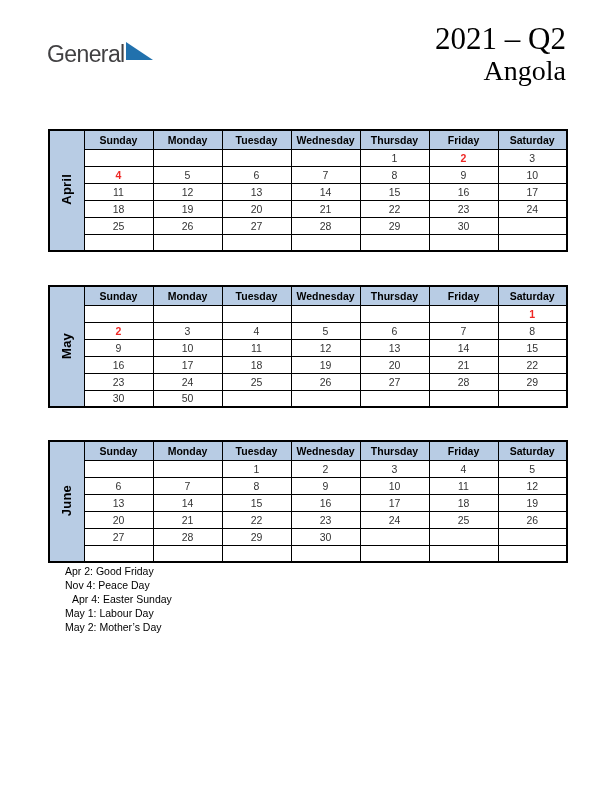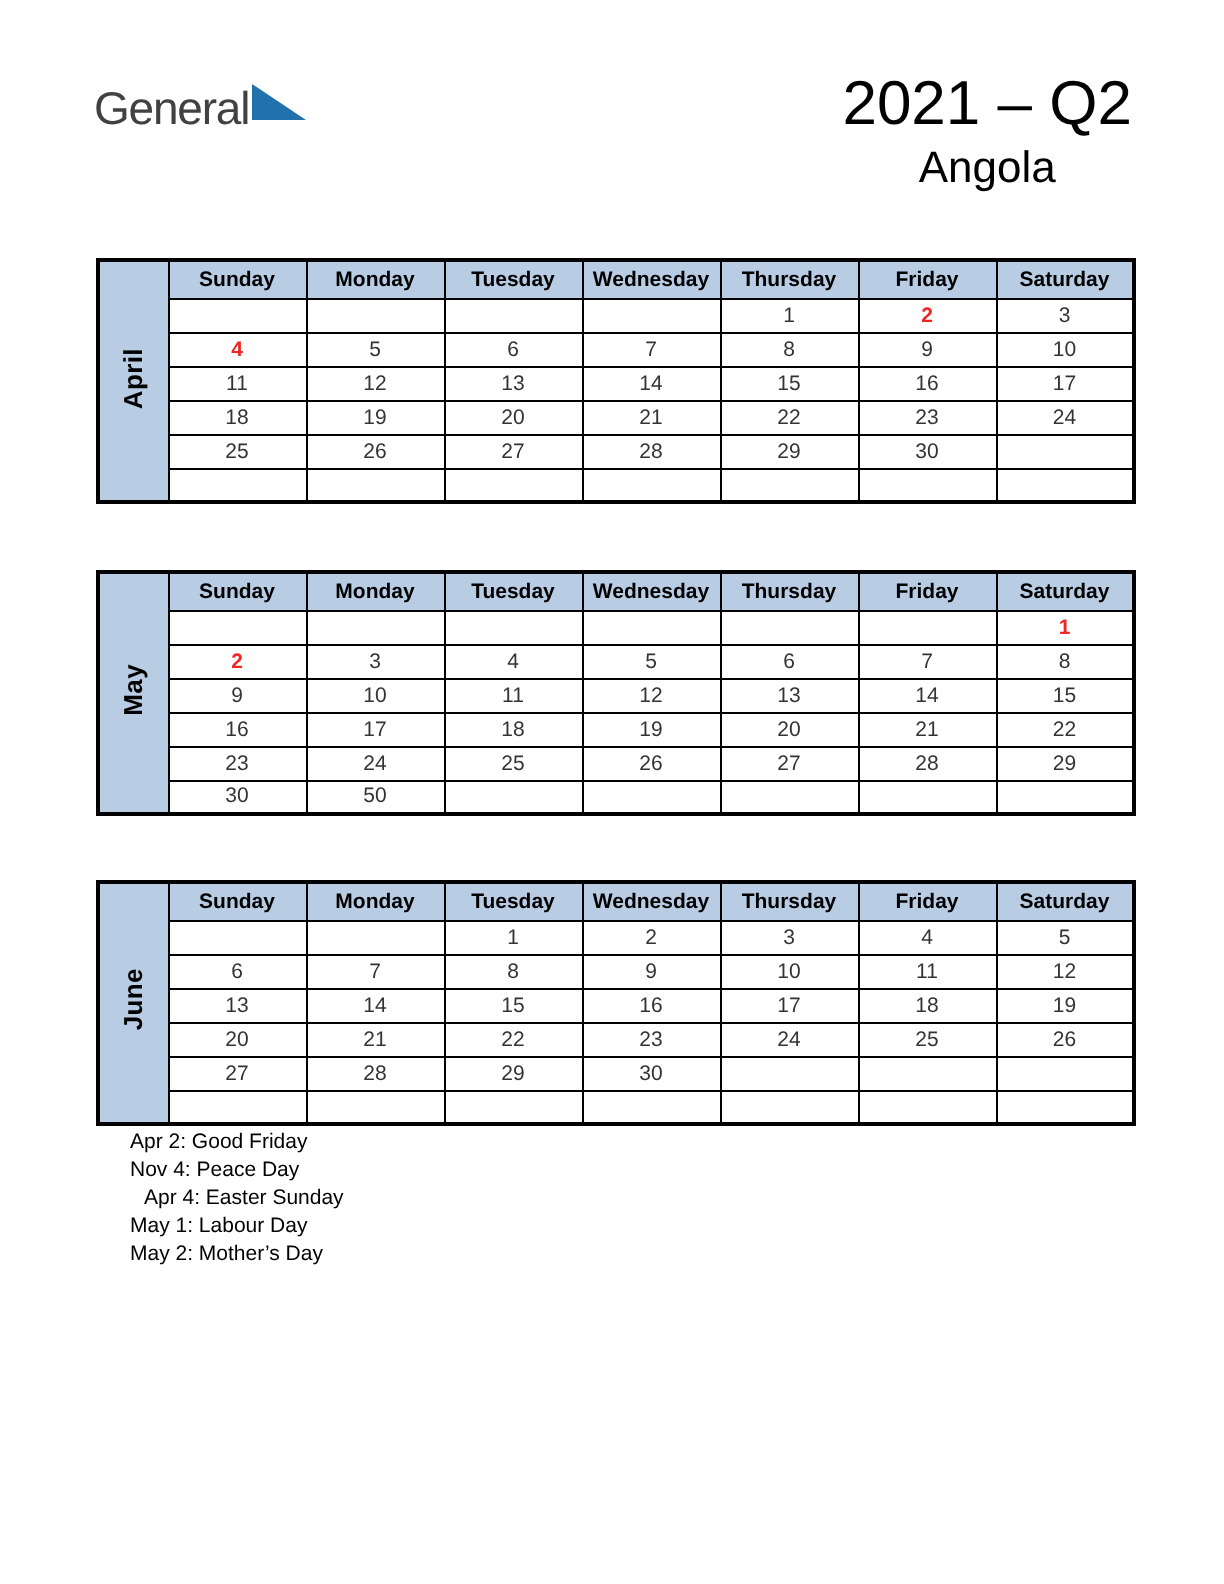--- a/index.html
+++ b/index.html
@@ -21,23 +21,23 @@
     letter-spacing: -0.6px;
   }
   .logo-tri { width: 27px; height: 18px; margin-left: 1px; margin-bottom: 3px; }
   .logo-blue {
     font-size: 23px; line-height: 20px; color: var(--logo-blue);
     text-align: right; padding-right: 1px; margin-top: -3px;
     letter-spacing: -0.4px;
   }
 
   
-  .titles { position: absolute; right: 46px; top: 33px; text-align: right; }
+  .titles { position: absolute; right: 46px; top: 20px; text-align: right; font-family: Liberation Serif, serif; }
   .doc-title { font-size: 31px; line-height: 38px; font-weight: 400; color: #000; }
-  .doc-subtitle { font-size: 22px; line-height: 26px; font-weight: 400; color: #000; text-align: center; }
+  .doc-subtitle { font-size: 28px; line-height: 26px; font-weight: 400; color: #000; }
 
   
   table.cal {
     position: absolute; left: 48px; width: 518px;
     border-collapse: collapse; table-layout: fixed;
     border: 2px solid #000;
   }
   #cal-0 { top: 129px; }
   #cal-1 { top: 285px; }
   #cal-2 { top: 440px; }

